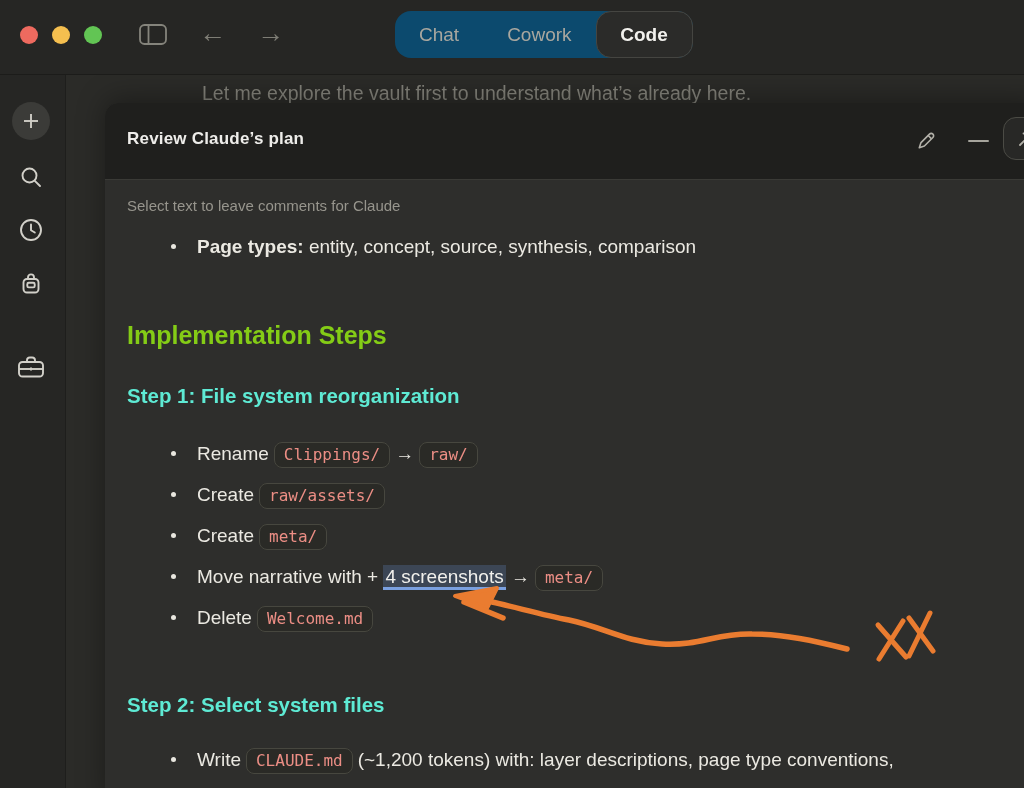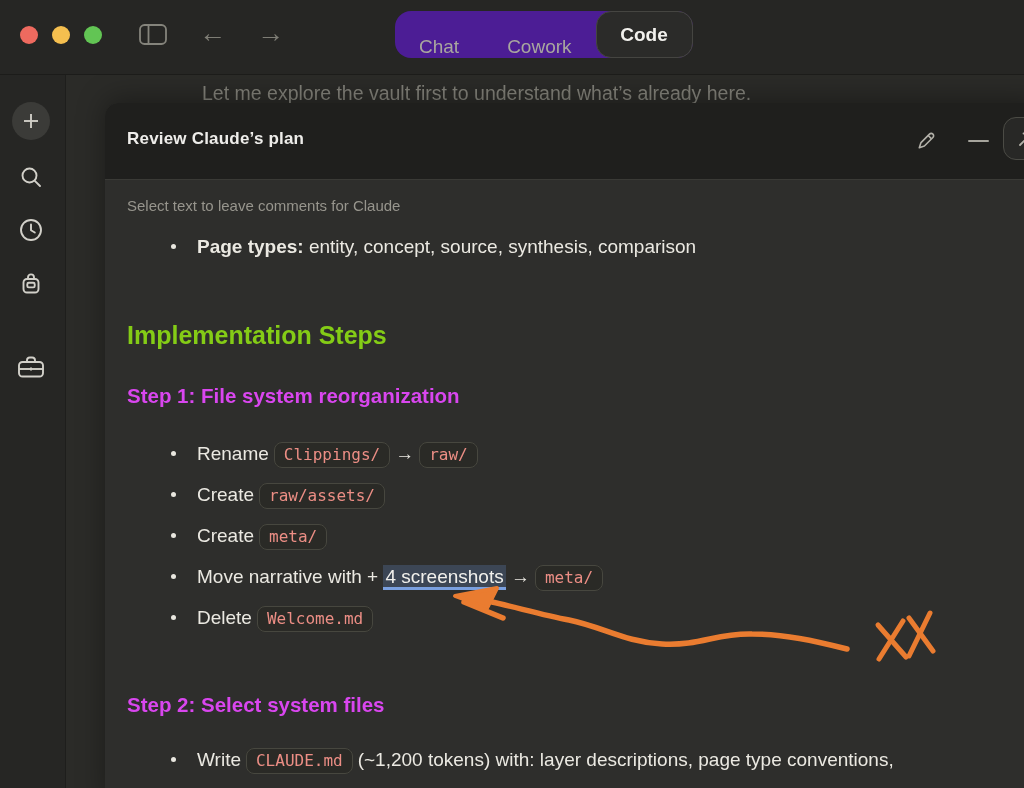--- a/index.html
+++ b/index.html
@@ -11,21 +11,21 @@
   .topbar{position:absolute;left:0;top:0;width:1024px;height:74px;background:#262624;
     border-bottom:1px solid #1c1c1a;z-index:30;}
   .tl{position:absolute;top:26px;width:18px;height:18px;border-radius:50%;}
   .tl.red{left:20px;background:#ee6a5f;}
   .tl.yellow{left:52px;background:#f5bf4f;}
   .tl.green{left:84px;background:#62c554;}
   .tb-icon{position:absolute;top:24px;color:#85847c;}
   .nav-arrow{font-size:27px;line-height:26px;color:#7e7d75;}
 
   .tabbar{position:absolute;left:395px;top:11px;width:298px;height:47px;border-radius:16px;
-    background:#4c1d95;display:flex;align-items:flex-end;box-sizing:border-box;}
+    background:#0c4a6e;display:flex;align-items:center;box-sizing:border-box;}
   .tab{font-size:19px;font-weight:500;color:#a9a79f;padding:0 24px;cursor:default;}
   .tab.active{display:flex;align-items:center;justify-content:center;height:47px;width:97px;
     padding:0;border-radius:15px;background:#2b2b29;border:1px solid #454541;
     box-sizing:border-box;color:#f2f1ed;font-weight:600;}
 
   
   .sidebar{position:absolute;left:0;top:74px;width:65px;height:714px;background:#262624;
     border-right:1px solid #1e1e1c;z-index:20;}
   .sb-btn{position:absolute;left:12px;width:38px;height:38px;display:flex;align-items:center;
     justify-content:center;color:#cdcbc4;}
@@ -64,21 +64,21 @@
   .ul-wrap .dot{margin-top:16px;}
   .ul-wrap .li-body{max-width:785px;}
   .ul-intro{margin-top:16px;}
   .b{font-weight:700;}
   .code{font-family:"DejaVu Sans Mono",monospace;font-size:16px;color:#ec8e85;
     background:#2a2a26;border:1px solid #47473f;border-radius:8px;padding:2px 9px 3px;
     margin:0 5px;white-space:nowrap;}
   .hl{background:#3c4655;border-bottom:3px solid #7aa0e0;color:#f1f0ec;padding:1px 2px 0;}
 
   .h2{margin-top:56px;font-size:25px;line-height:34px;font-weight:700;color:#84cc16;}
-  .h3{font-size:20.5px;line-height:28px;font-weight:700;color:#d946ef;}
+  .h3{font-size:20.5px;line-height:28px;font-weight:700;color:#5eead4;}
   .h3-step1{margin-top:30px;}
   .ul-step1{margin-top:24px;}
   .h3-step2{margin-top:52px;}
   .ul-step2{margin-top:22px;}
 
   
   .annotation{position:absolute;left:0;top:0;width:1024px;height:788px;z-index:40;
     pointer-events:none;}
 </style>
 </head>

